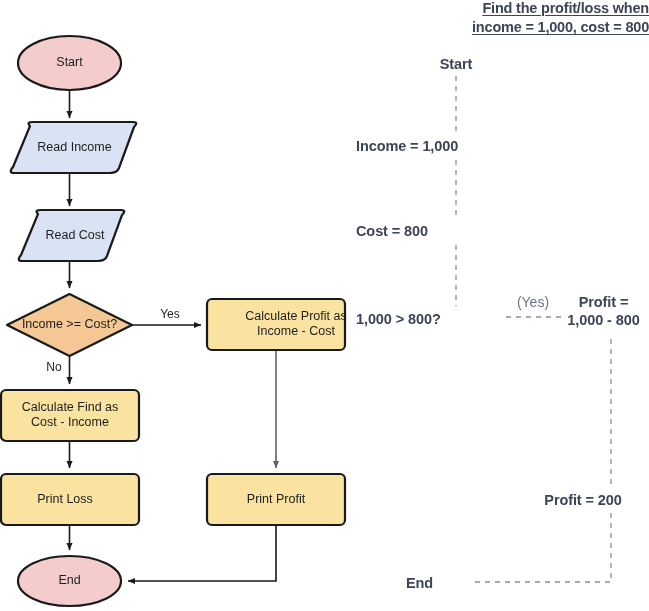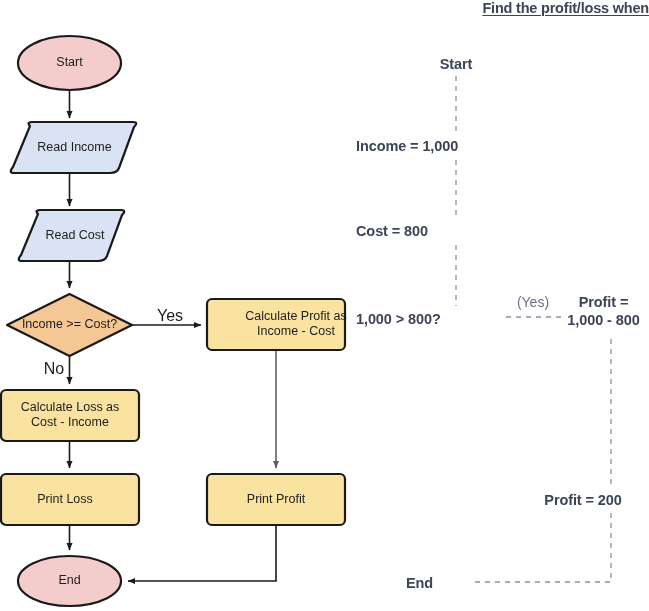--- a/index.html
+++ b/index.html
@@ -35,21 +35,21 @@
     font-family: "Liberation Sans", sans-serif;
     font-size: 12.5px;
     line-height: 15px;
     color: #1d1d1d;
     pointer-events: none;
     white-space: pre-line;
   }
   .edge-label {
     position: absolute;
     font-family: "Liberation Sans", sans-serif;
-    font-size: 16px;
+    font-size: 12px;
     color: #1d1d1d;
     text-align: center;
   }
   
   .trace-title {
     position: absolute;
     left: 349px;
     top: -1px;
     width: 300px;
     text-align: right;
@@ -164,31 +164,32 @@
       <path d="M611,513 L611,582 L474,582"></path>
     </g>
   </svg>
 
   <div class="node-label" style="left:18px;  top:55px;  width:103px;">Start</div>
   <div class="node-label" style="left:20px;  top:228px; width:110px;">Read Cost</div>
   <div class="node-label" style="left:12px;  top:140px; width:125px;">Read Income</div>
   <div class="node-label" style="left:7px;   top:317px; width:125px;">Income &gt;= Cost?</div>
   <div class="node-label" style="left:207px; top:309px; width:138px;margin-left:20px;">Calculate Profit as
 Income - Cost</div>
-  <div class="node-label" style="left:1px;   top:400px; width:138px;">Calculate Loss as
+  <div class="node-label" style="left:1px;   top:400px; width:138px;">Calculate Find as
 Cost - Income</div>
   <div class="node-label" style="left:0;   top:492px; width:130px;">Print Loss</div>
   <div class="node-label" style="left:207px; top:492px; width:138px;">Print Profit</div>
   <div class="node-label" style="left:18px;  top:573px; width:103px;">End</div>
 
   <div class="edge-label" style="left:155px; top:307px; width:30px;">Yes</div>
   <div class="edge-label" style="left:42px;  top:360px; width:24px;">No</div>
 
   <div class="trace-title">
     <span>Find the profit/loss when</span><br>
+    <span>income = 1,000, cost = 800</span>
   </div>
 
   <div class="trace-label align-center" style="left:406px; top:55px;  width:100px;">Start</div>
   <div class="trace-label align-right" style="left:356px; top:137px; width:150px;">Income = 1,000</div>
   <div class="trace-label align-right" style="left:356px; top:222px; width:150px;">Cost = 800</div>
   <div class="trace-label align-right" style="left:356px; top:310px; width:150px;">1,000 &gt; 800?</div>
   <div class="trace-label align-center small" style="left:513px; top:293px; width:40px;">(Yes)</div>
   <div class="trace-label align-center" style="left:558px; top:293px; width:91px;">Profit =
 1,000 - 800</div>
   <div class="trace-label align-center" style="left:519px; top:491px; width:128px;text-align:center;">Profit = 200</div>

